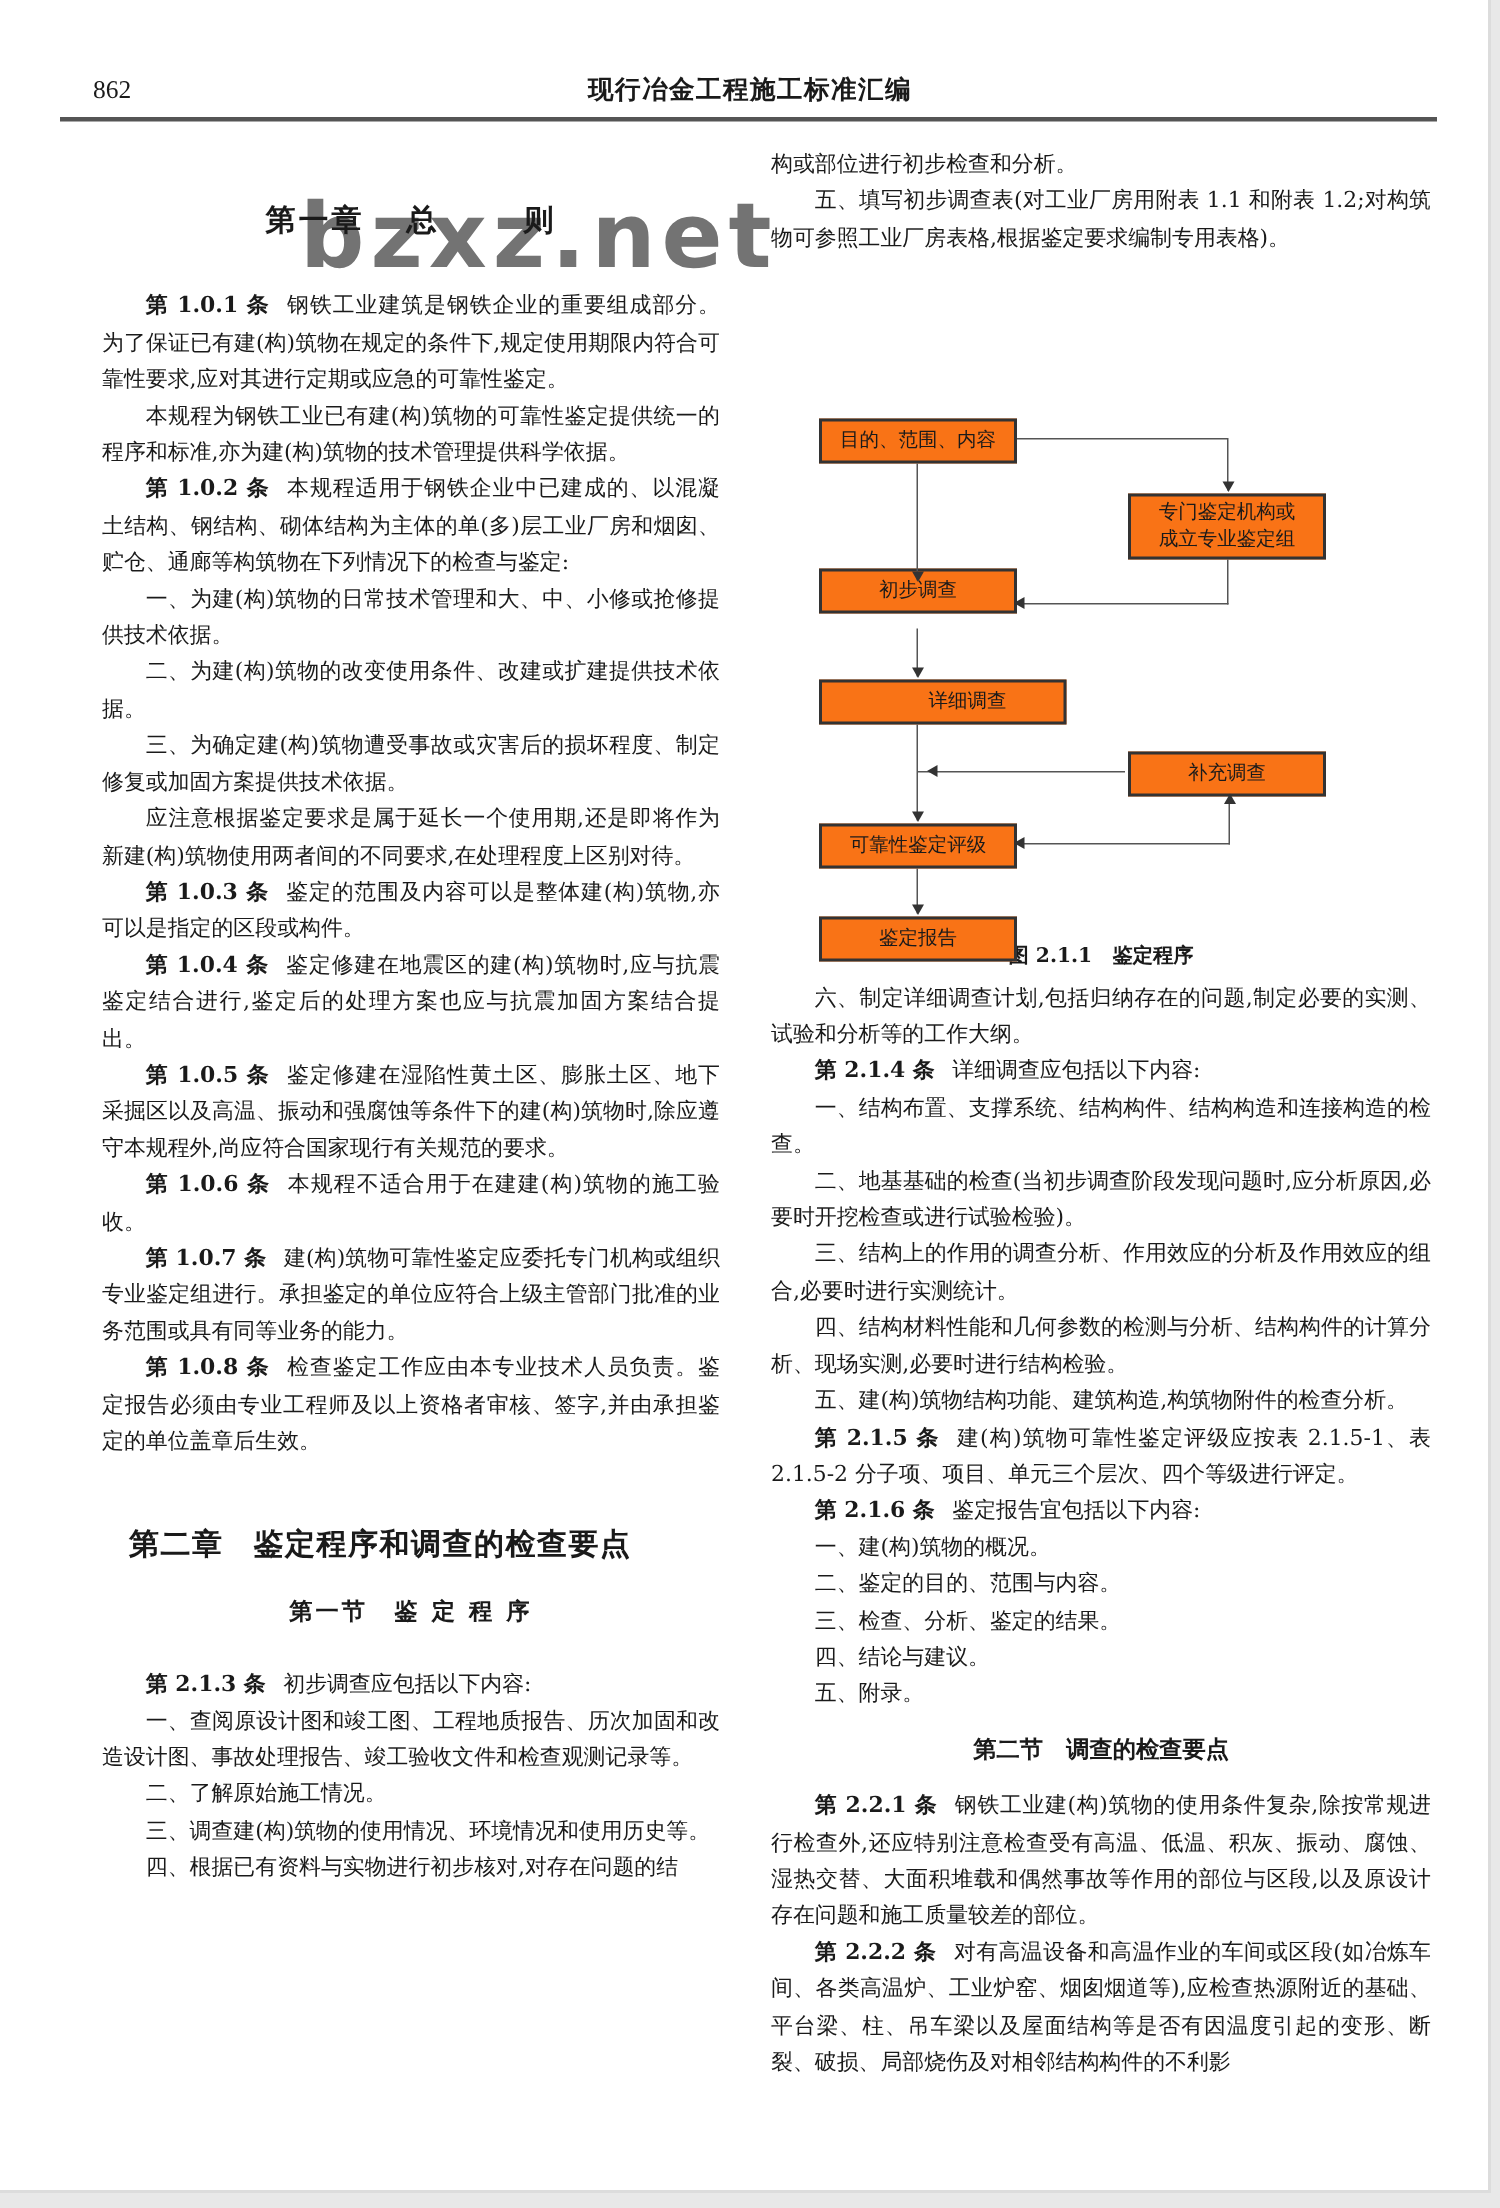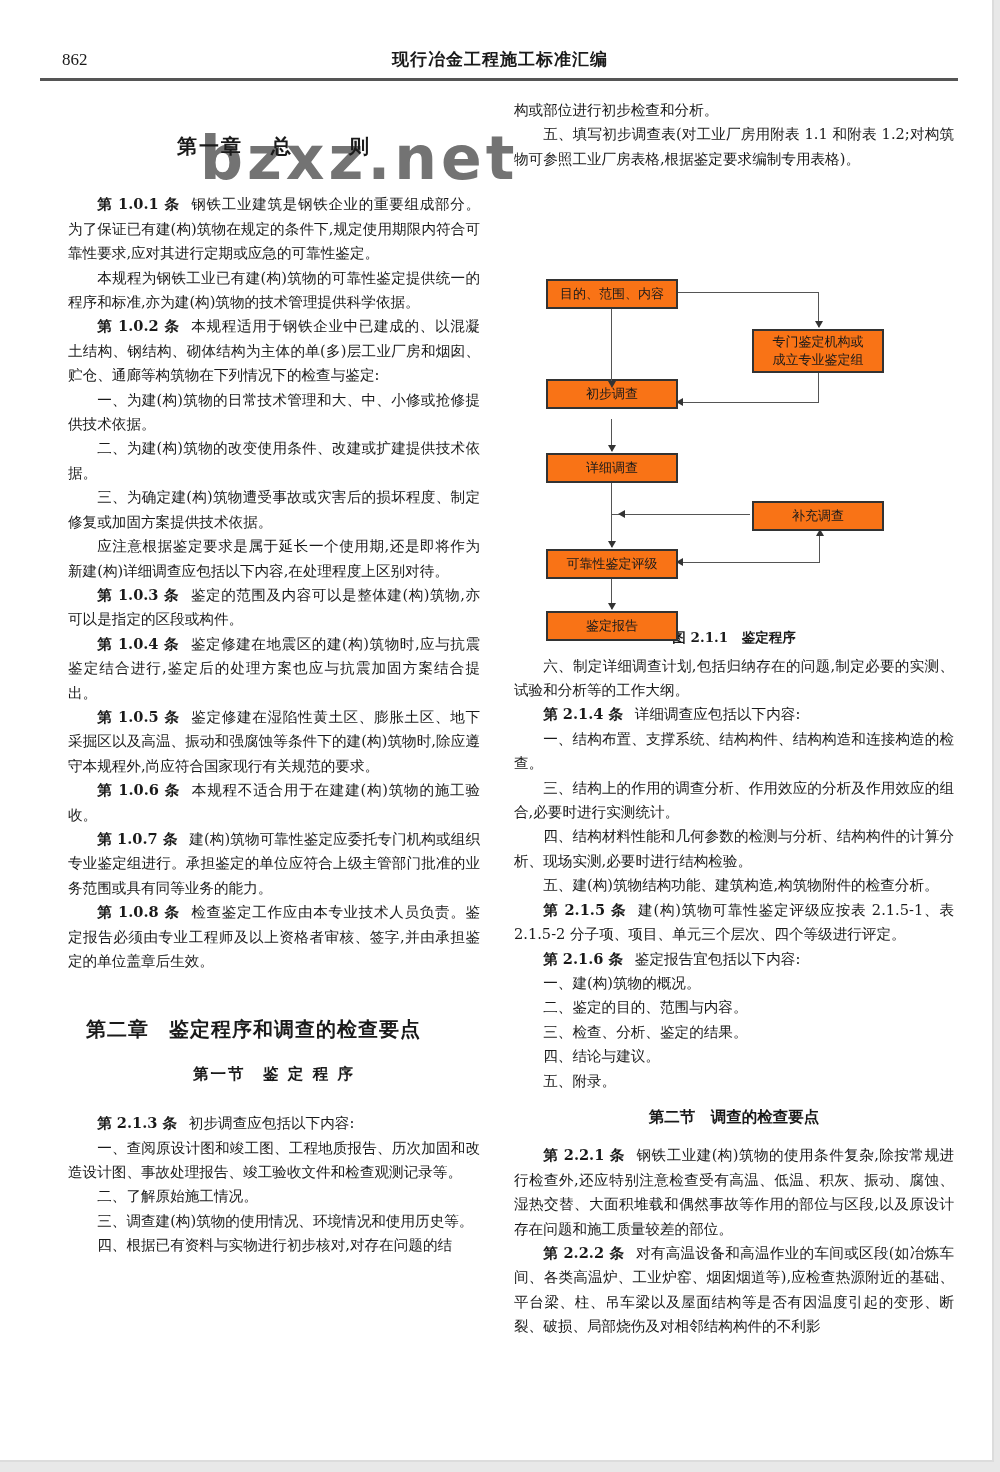--- a/index.html
+++ b/index.html
@@ -64,21 +64,21 @@
       <span>第一章</span><span class="gap"></span><span>总</span><span class="gap"></span><span class="gap"></span><span>则</span>
     </div>
 
     <p class="p"><span class="art">第 1.0.1 条</span><span>钢铁工业建筑是钢铁企业的重要组成部分。为了保证已有建(构)筑物在规定的条件下,规定使用期限内符合可靠性要求,应对其进行定期或应急的可靠性鉴定。</span></p>
     <p class="p">本规程为钢铁工业已有建(构)筑物的可靠性鉴定提供统一的程序和标准,亦为建(构)筑物的技术管理提供科学依据。</p>
 
     <p class="p"><span class="art">第 1.0.2 条</span><span>本规程适用于钢铁企业中已建成的、以混凝土结构、钢结构、砌体结构为主体的单(多)层工业厂房和烟囱、贮仓、通廊等构筑物在下列情况下的检查与鉴定:</span></p>
     <p class="p">一、为建(构)筑物的日常技术管理和大、中、小修或抢修提供技术依据。</p>
     <p class="p">二、为建(构)筑物的改变使用条件、改建或扩建提供技术依据。</p>
     <p class="p">三、为确定建(构)筑物遭受事故或灾害后的损坏程度、制定修复或加固方案提供技术依据。</p>
-    <p class="p">应注意根据鉴定要求是属于延长一个使用期,还是即将作为新建(构)详细调查应包括以下内容,在处理程度上区别对待。</p>
+    <p class="p">应注意根据鉴定要求是属于延长一个使用期,还是即将作为新建(构)筑物使用两者间的不同要求,在处理程度上区别对待。</p>
 
     <p class="p"><span class="art">第 1.0.3 条</span><span>鉴定的范围及内容可以是整体建(构)筑物,亦可以是指定的区段或构件。</span></p>
     <p class="p"><span class="art">第 1.0.4 条</span><span>鉴定修建在地震区的建(构)筑物时,应与抗震鉴定结合进行,鉴定后的处理方案也应与抗震加固方案结合提出。</span></p>
     <p class="p"><span class="art">第 1.0.5 条</span><span>鉴定修建在湿陷性黄土区、膨胀土区、地下采掘区以及高温、振动和强腐蚀等条件下的建(构)筑物时,除应遵守本规程外,尚应符合国家现行有关规范的要求。</span></p>
     <p class="p"><span class="art">第 1.0.6 条</span><span>本规程不适合用于在建建(构)筑物的施工验收。</span></p>
     <p class="p"><span class="art">第 1.0.7 条</span><span>建(构)筑物可靠性鉴定应委托专门机构或组织专业鉴定组进行。承担鉴定的单位应符合上级主管部门批准的业务范围或具有同等业务的能力。</span></p>
     <p class="p"><span class="art">第 1.0.8 条</span><span>检查鉴定工作应由本专业技术人员负责。鉴定报告必须由专业工程师及以上资格者审核、签字,并由承担鉴定的单位盖章后生效。</span></p>
 
     <div class="chap2">
       <span>第二章</span><span class="gap"></span><span>鉴定程序和调查的检查要点</span>
@@ -99,21 +99,21 @@
     <div class="flow">
 
       <div class="fbox" style="left:32px; top:100px; width:128px; height:26px;">目的、范围、内容</div>
       <div class="fbox" style="left:238px; top:150px; width:128px; height:40px;">
         <div>
           <div>专门鉴定机构或</div>
           <div>成立专业鉴定组</div>
         </div>
       </div>
       <div class="fbox" style="left:32px; top:200px; width:128px; height:26px;">初步调查</div>
-      <div class="fbox" style="left:32px; top:274px; width:128px; height:26px;">详细调查</div>
+      <div class="fbox" style="left:32px; top:274px; width:128px; height:26px;padding-left:33px;">详细调查</div>
       <div class="fbox" style="left:238px; top:322px; width:128px; height:26px;">补充调查</div>
       <div class="fbox" style="left:32px; top:370px; width:128px; height:26px;">可靠性鉴定评级</div>
       <div class="fbox" style="left:32px; top:432px; width:128px; height:26px;">鉴定报告</div>
 
       <div class="fline" style="left:97px; top:130px; width:1px; height:78px;"></div>
       <div class="arrow-down" style="left:94px; top:202px;"></div>
 
       <div class="fline" style="left:164px; top:113px; width:140px; height:1px;"></div>
       <div class="fline" style="left:304px; top:113px; width:1px; height:35px;"></div>
       <div class="arrow-down" style="left:301px; top:142px;"></div>
@@ -137,20 +137,21 @@
       <div class="arrow-up" style="left:302px; top:350px;"></div>
 
       <div class="fline" style="left:97px; top:400px; width:1px; height:30px;"></div>
       <div class="arrow-down" style="left:94px; top:424px;"></div>
     </div>
     <div class="fig-caption">图 2.1.1　鉴定程序</div>
 
     <p class="p">六、制定详细调查计划,包括归纳存在的问题,制定必要的实测、试验和分析等的工作大纲。</p>
     <p class="p"><span class="art">第 2.1.4 条</span><span>详细调查应包括以下内容:</span></p>
     <p class="p">一、结构布置、支撑系统、结构构件、结构构造和连接构造的检查。</p>
+    <p class="p">二、地基基础的检查(当初步调查阶段发现问题时,应分析原因,必要时开挖检查或进行试验检验)。</p>
     <p class="p">三、结构上的作用的调查分析、作用效应的分析及作用效应的组合,必要时进行实测统计。</p>
     <p class="p">四、结构材料性能和几何参数的检测与分析、结构构件的计算分析、现场实测,必要时进行结构检验。</p>
     <p class="p">五、建(构)筑物结构功能、建筑构造,构筑物附件的检查分析。</p>
     <p class="p"><span class="art">第 2.1.5 条</span><span>建(构)筑物可靠性鉴定评级应按表 2.1.5-1、表 2.1.5-2 分子项、项目、单元三个层次、四个等级进行评定。</span></p>
     <p class="p"><span class="art">第 2.1.6 条</span><span>鉴定报告宜包括以下内容:</span></p>
     <p class="p item">一、建(构)筑物的概况。</p>
     <p class="p item">二、鉴定的目的、范围与内容。</p>
     <p class="p item">三、检查、分析、鉴定的结果。</p>
     <p class="p item">四、结论与建议。</p>
     <p class="p item">五、附录。</p>

